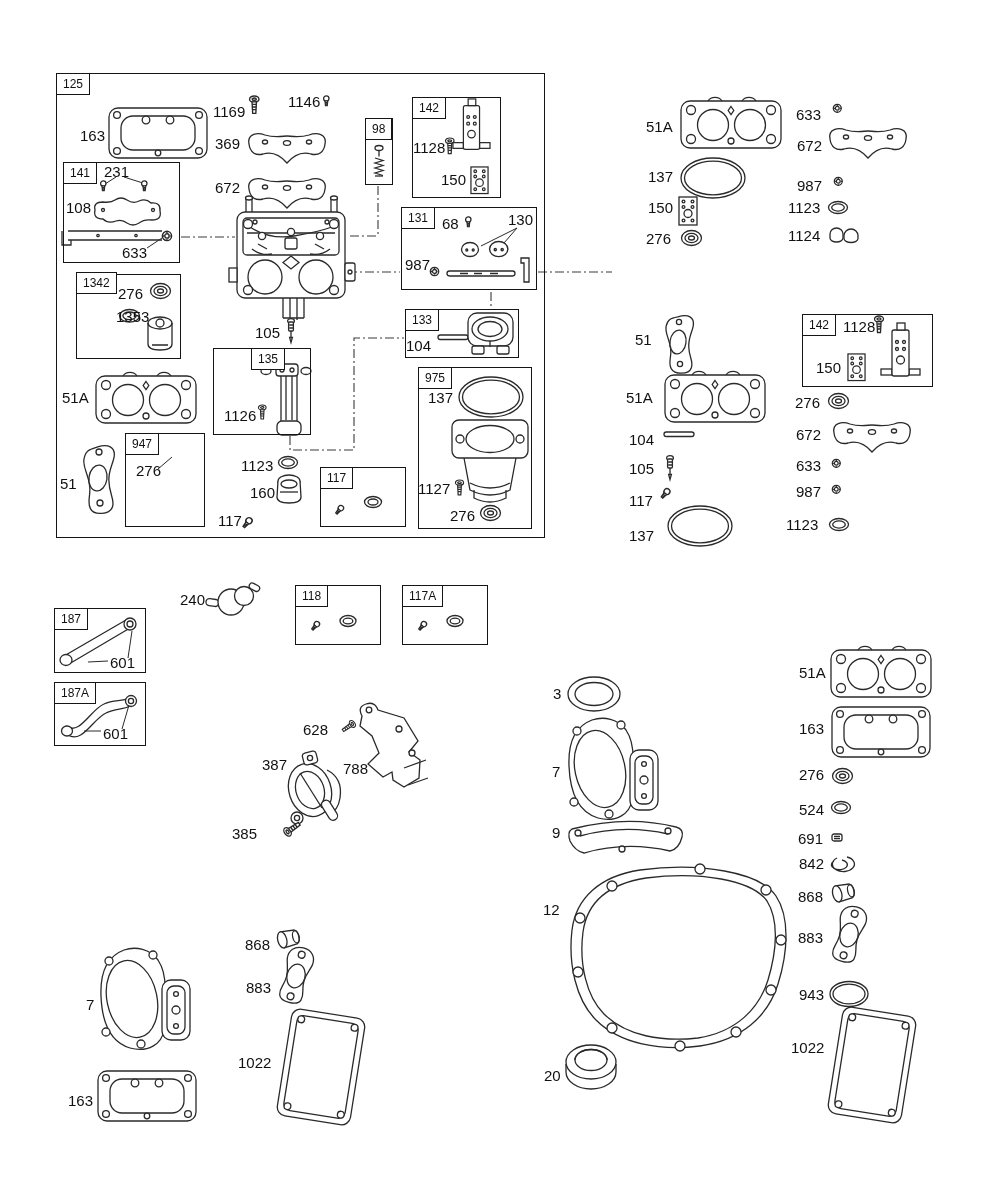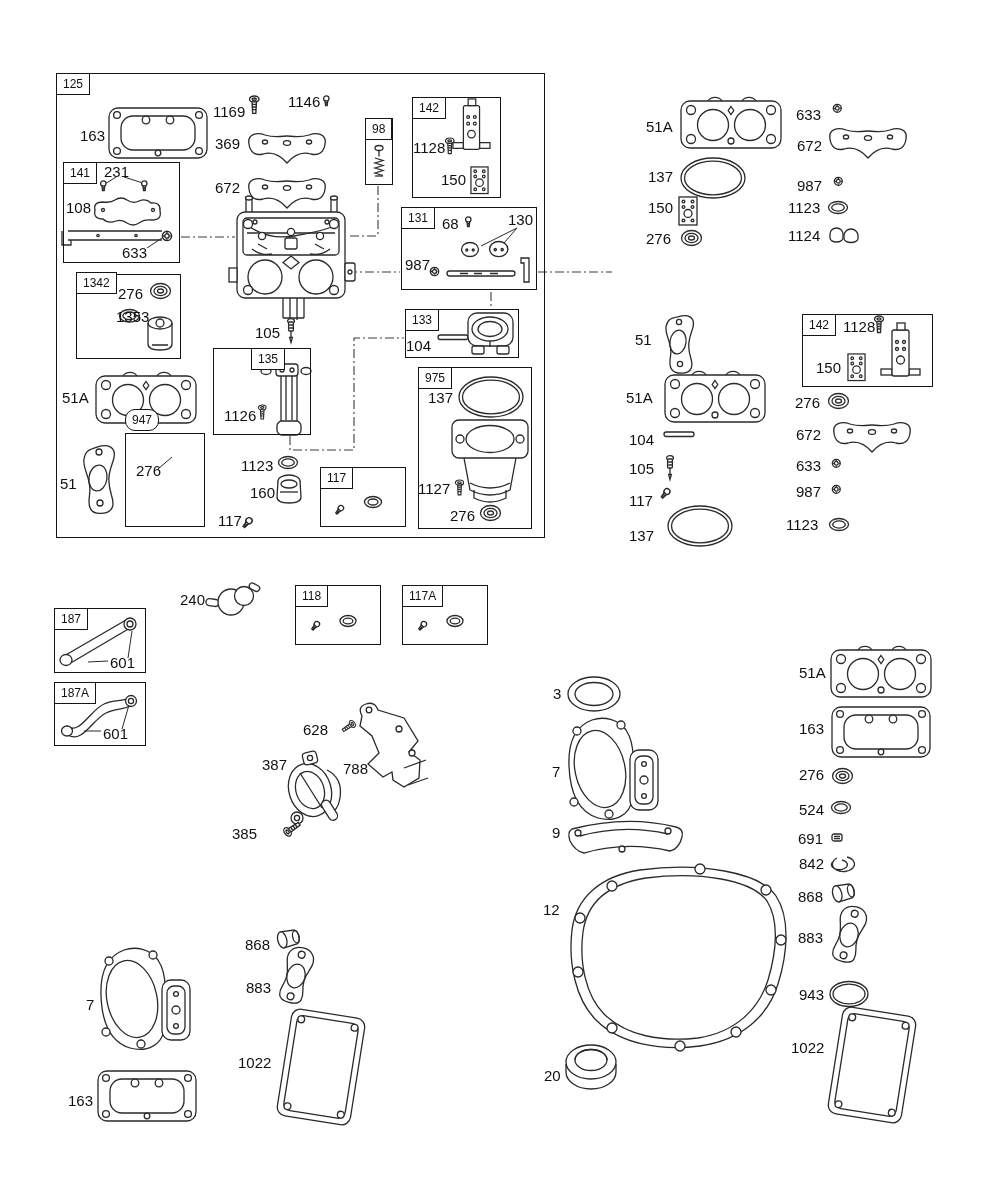--- a/index.html
+++ b/index.html
@@ -624,21 +624,21 @@
 
 <div class="tag" style="left:56px;top:73px;">125</div>
 <div class="tag" style="left:63px;top:162px;">141</div>
 <div class="tag" style="left:365px;top:118px;">98</div>
 <div class="tag" style="left:412px;top:97px;">142</div>
 <div class="tag" style="left:401px;top:207px;">131</div>
 <div class="tag" style="left:76px;top:272px;">1342</div>
 <div class="tag" style="left:215px;top:348px;margin-left:36px;">135</div>
 <div class="tag" style="left:405px;top:309px;">133</div>
 <div class="tag" style="left:418px;top:367px;">975</div>
-<div class="tag" style="left:125px;top:409px;border-radius:10px;">947</div>
+<div class="tag" style="left:125px;top:433px;">947</div>
 <div class="tag" style="left:320px;top:467px;">117</div>
 <div class="tag" style="left:54px;top:608px;text-align:center;">187</div>
 <div class="tag" style="left:54px;top:682px;">187A</div>
 <div class="tag" style="left:295px;top:585px;">118</div>
 <div class="tag" style="left:402px;top:585px;">117A</div>
 <div class="tag" style="left:802px;top:314px;">142</div>
 
 <span class="lbl" style="left:80px;top:128px;">163</span>
 <span class="lbl" style="left:213px;top:104px;">1169</span>
 <span class="lbl" style="left:288px;top:94px;">1146</span>

